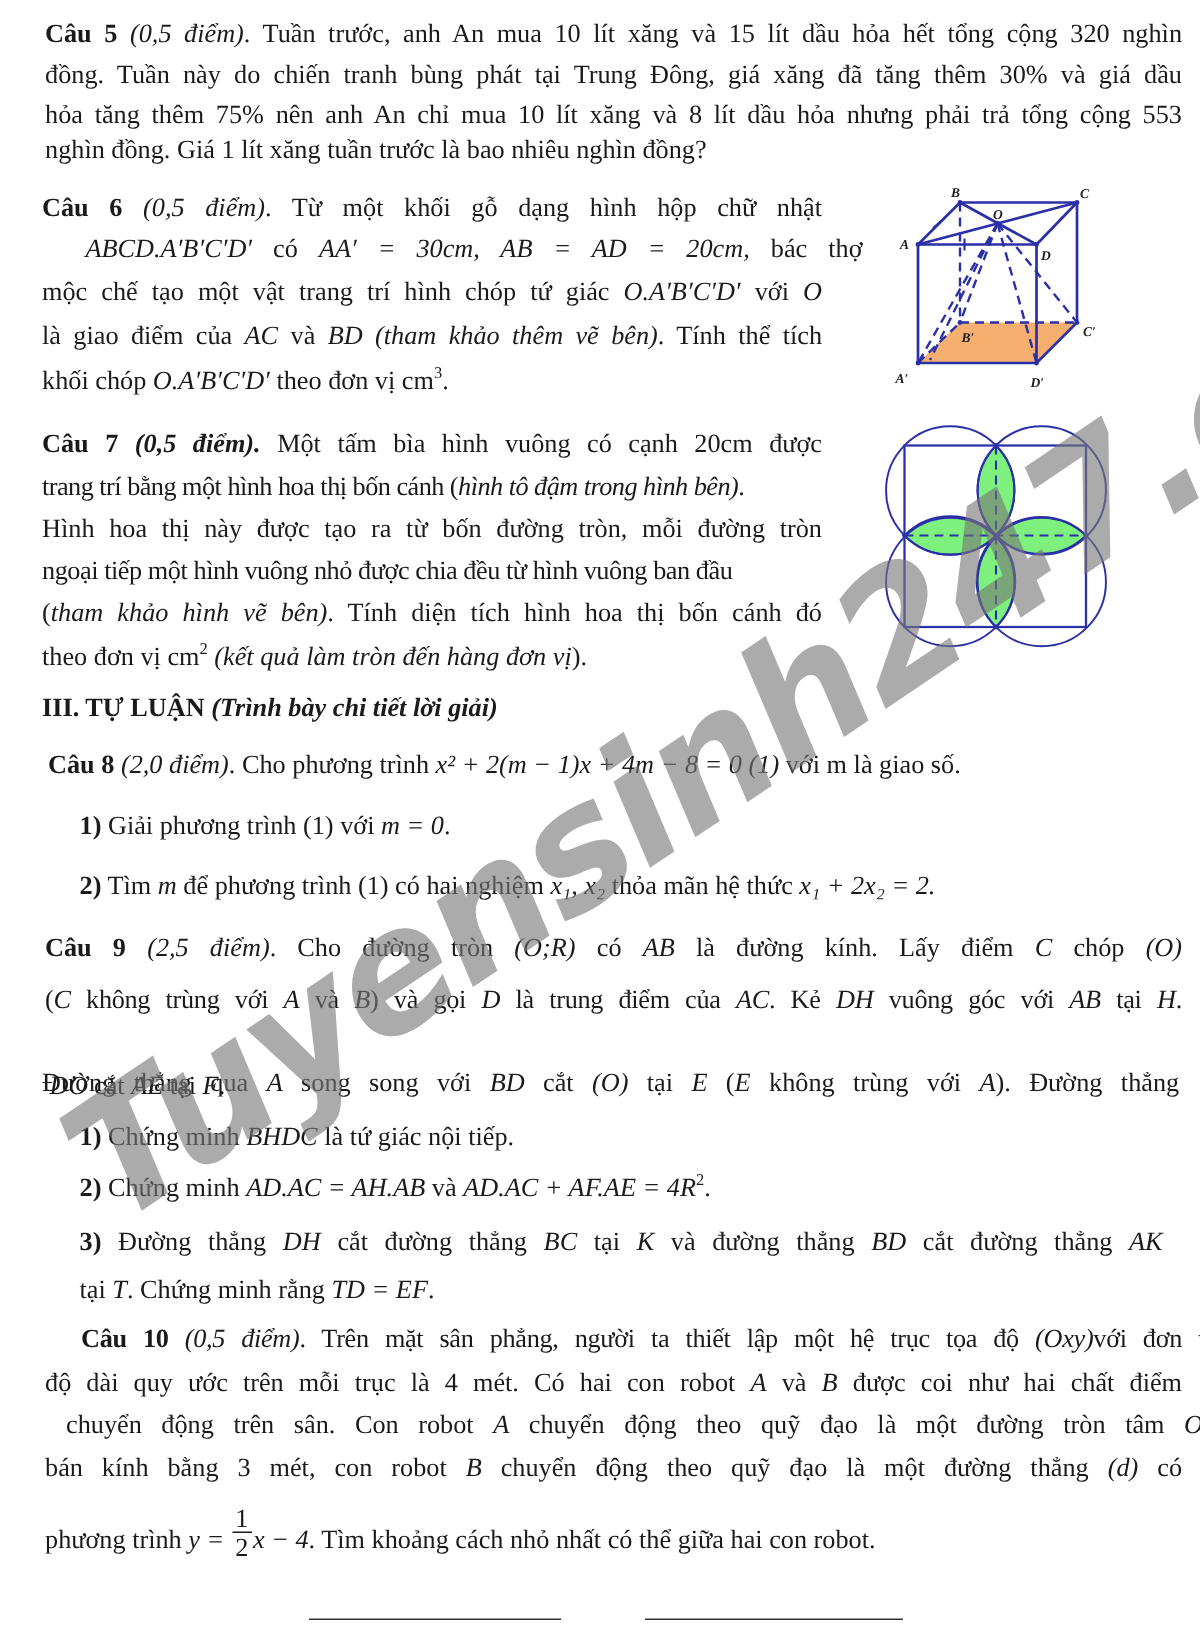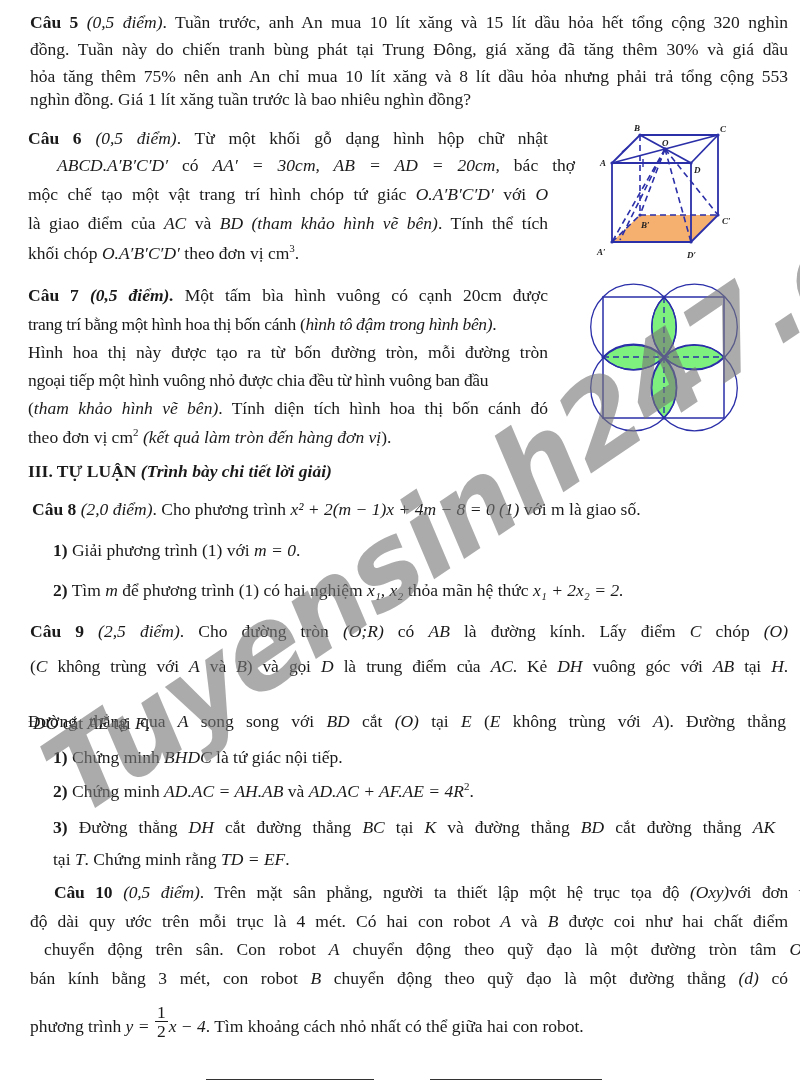--- a/index.html
+++ b/index.html
@@ -50,21 +50,21 @@
   <span>mộc chế tạo một vật trang trí hình chóp tứ giác</span>
   <span class="m">O.A′B′C′D′</span>
   <span>với</span>
   <span class="m">O</span>
 </div>
 <div class="line j" style="left:28px; top:212px; width:520px;">
   <span>là giao điểm của</span>
   <span class="m">AC</span>
   <span>và</span>
   <span class="m">BD</span>
-  <i>(tham khảo hình vẽ bên)</i><span>. Tính thể tích</span>
+  <i>(tham khảo thêm vẽ bên)</i><span>. Tính thể tích</span>
 </div>
 <div class="line" style="left:28px; top:242px;">
   <span>khối chóp</span>
   <span class="m">O.A′B′C′D′</span>
   <span>theo đơn vị cm</span><sup>3</sup><span>.</span>
 </div>
 
 <svg class="fig" style="left:580px; top:112px;" width="200" height="160" viewBox="580 112 200 160">
   <polygon points="612,242 691,242 718,215 640,215" fill="#f5b070"></polygon>
   <g stroke="#2b2fa8" stroke-width="1.8" fill="none">

